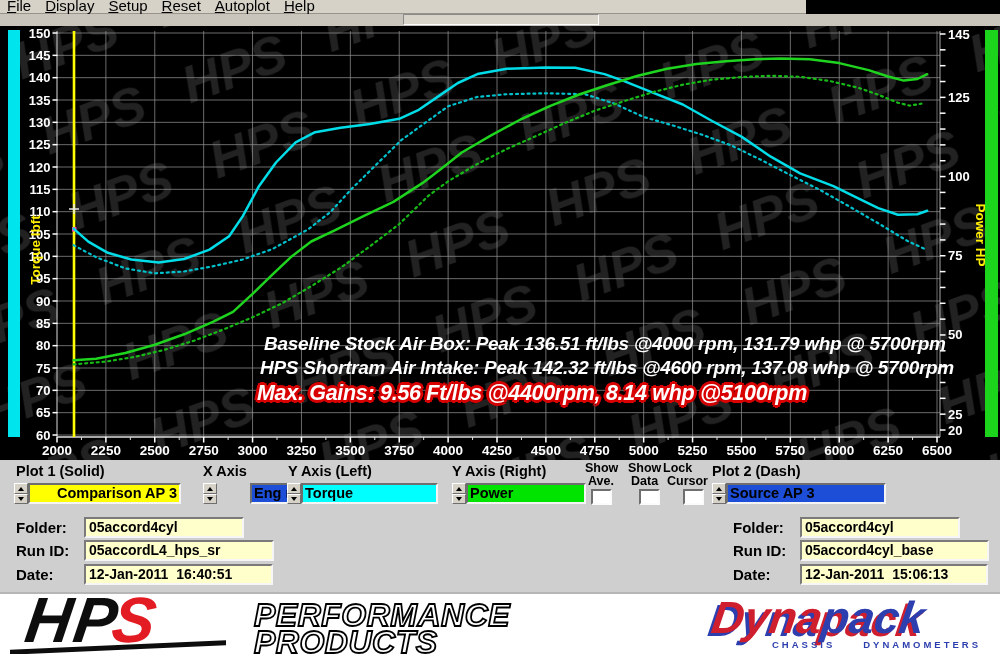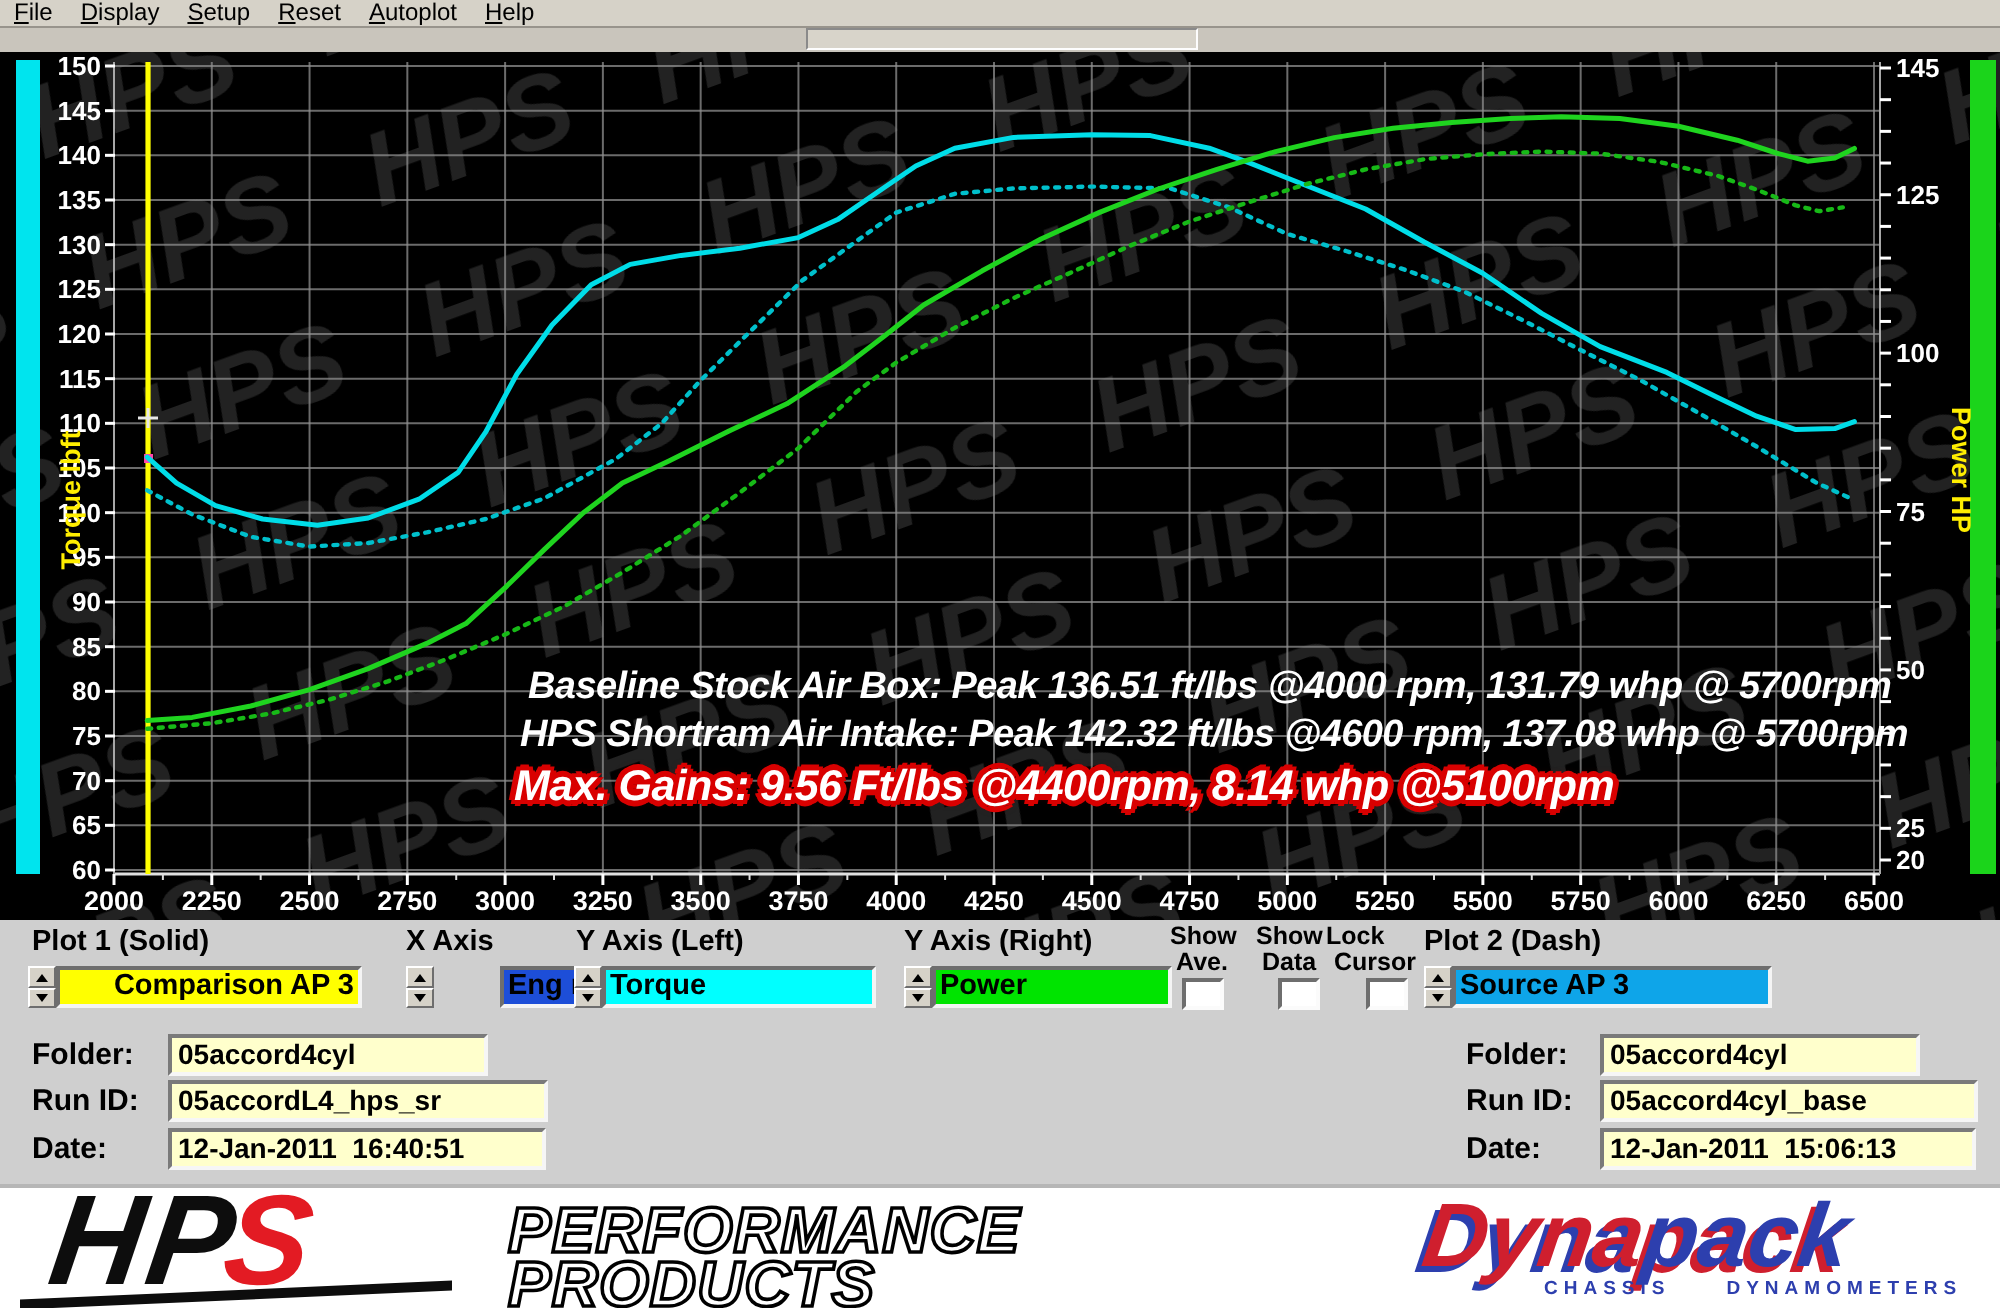--- a/index.html
+++ b/index.html
@@ -1,19 +1,19 @@
 <!DOCTYPE html>
 <html><head>
 <meta charset="utf-8">
 <style>
   html,body{margin:0;padding:0;background:#000;}
   .app{position:relative;width:1000px;height:654px;font-family:"Liberation Sans",sans-serif;overflow:hidden;background:#000;}
 
   
-  .menubar{position:absolute;left:0;top:0;width:1000px;height:13px;background:#d6d2c8;border-bottom:1px solid #98948c;display:flex;align-items:center;font-size:12px;color:#000;z-index:5;text-align:center;}
+  .menubar{position:absolute;left:0;top:0;width:806px;height:13px;background:#d6d2c8;border-bottom:1px solid #98948c;display:flex;align-items:center;font-size:15px;color:#000;z-index:5;text-align:center;}
   .menu-item{padding:0 7px;height:13px;line-height:12px;cursor:default;}
   .infobar{position:absolute;left:0;top:14px;width:1000px;height:12px;background:#c9c5bc;z-index:5;}
   .info-inset{position:absolute;left:403px;top:0;width:196px;height:11px;background:#d8d4ca;border-top:1px solid #8a8a8a;border-left:1px solid #8a8a8a;border-bottom:1px solid #fdfdfd;border-right:1px solid #fdfdfd;box-sizing:border-box;}
   .info-text{position:absolute;top:0;font-size:10.5px;font-weight:bold;color:#0013cc;line-height:12px;white-space:pre;}
   #comparison-label{left:410px;}
   #correction-label{left:483px;}
 
   
   .chart-section{position:absolute;left:0;top:26px;width:1000px;height:434px;background:#000;}
   #plot-svg{position:absolute;left:0;top:0;}
@@ -319,21 +319,21 @@
           <span class="up"></span>
           <span class="dn"></span>
         </div>
       <div class="cfield" style="width:120px;background:#00e400;">Power</div>
     </div>
     <div class="combo" style="left:712px;top:23px;">
       <div class="spin">
           <span class="up"></span>
           <span class="dn"></span>
         </div>
-      <div class="cfield" style="width:160px;background:#0ea5e9;">Source AP 3</div>
+      <div class="cfield" style="width:160px;background:#1d4ed8;">Source AP 3</div>
     </div>
 
     <div class="chk-h" style="left:585px;top:1px;">Show</div>
     <div class="chk-h" style="left:588px;top:14px;">Ave.</div>
     <div class="chk-h" style="left:628px;top:1px;">Show</div>
     <div class="chk-h" style="left:631px;top:14px;">Data</div>
     <div class="chk-h" style="left:663px;top:1px;">Lock</div>
     <div class="chk-h" style="left:667px;top:14px;">Cursor</div>
     <div class="chk" style="left:591px;top:29px;"></div>
     <div class="chk" style="left:639px;top:29px;"></div>

